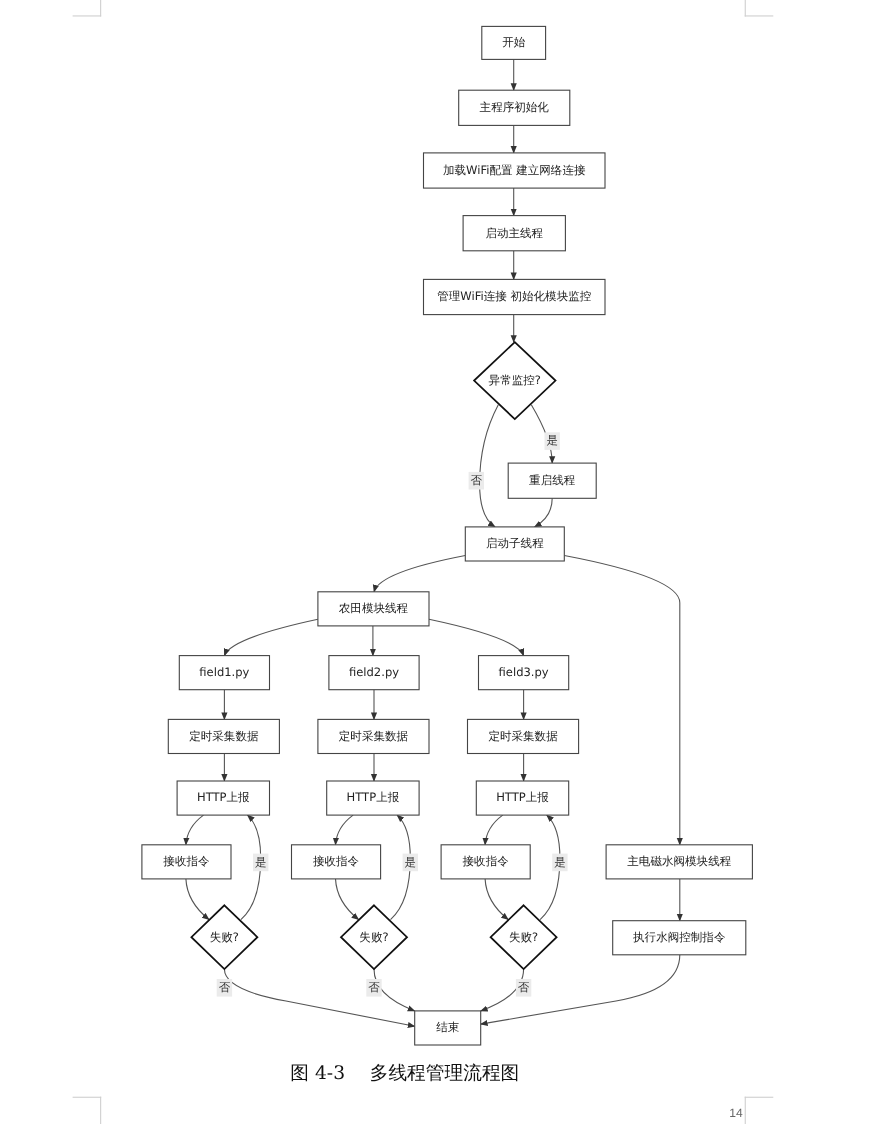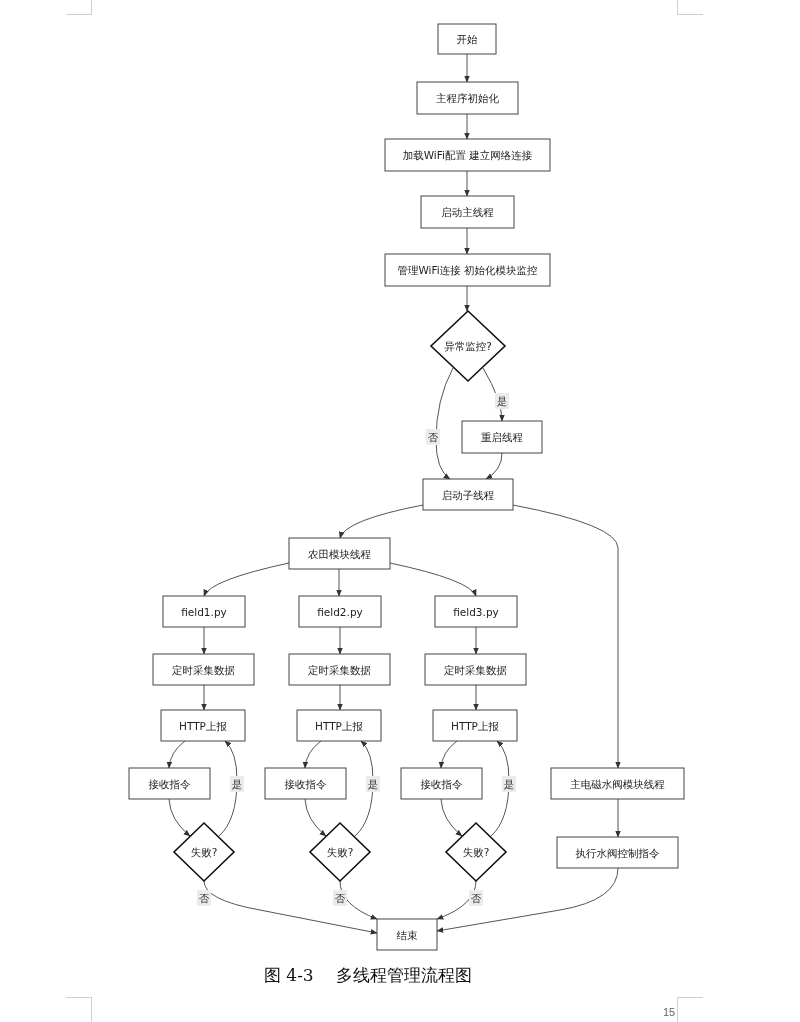--- a/index.html
+++ b/index.html
@@ -204,13 +204,13 @@
         <text x="340" y="898" class="edge-label">否</text>
       </g>
       <g>
         <rect x="469" y="890" width="14" height="16" fill="#ebebeb"></rect>
         <text x="476" y="898" class="edge-label">否</text>
       </g>
     </g>
 </svg>
 
 <div class="caption">图 4-3　 多线程管理流程图</div>
-<div class="page-number">15</div>
+<div class="page-number">14</div>
 
 </body></html>

